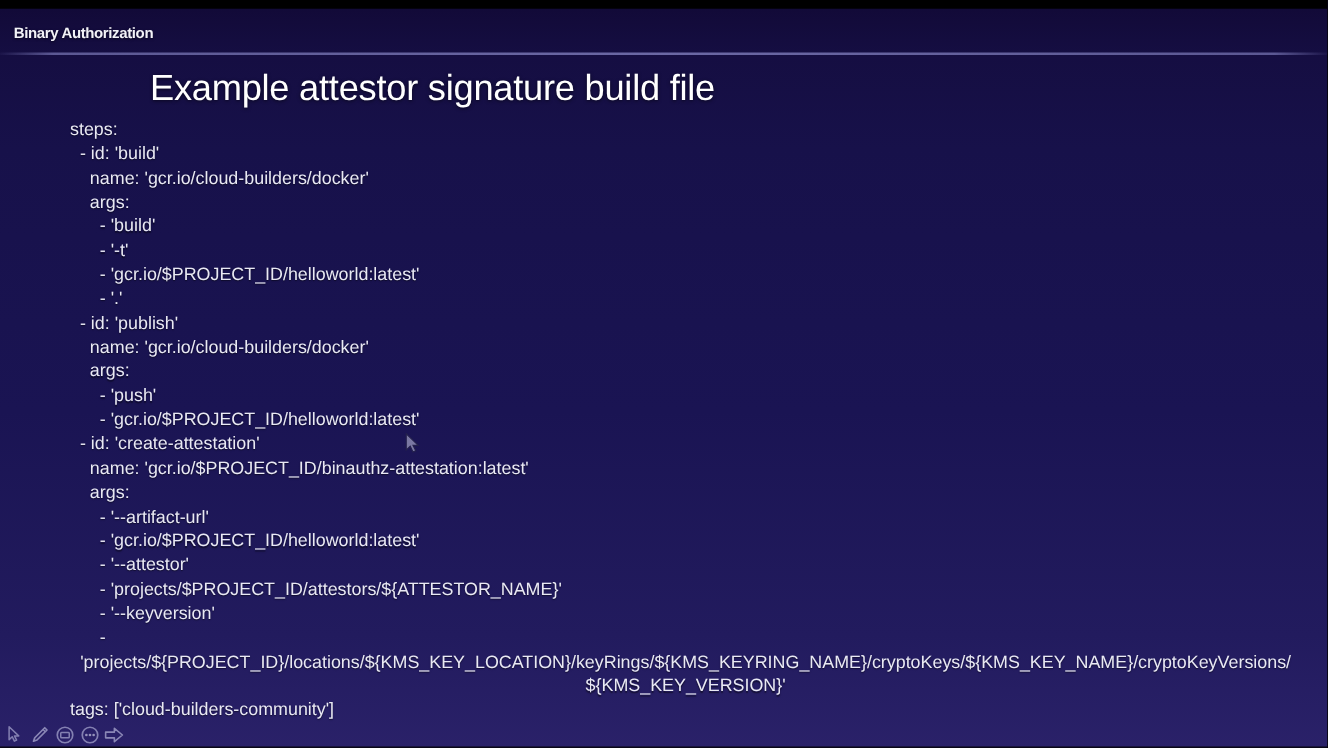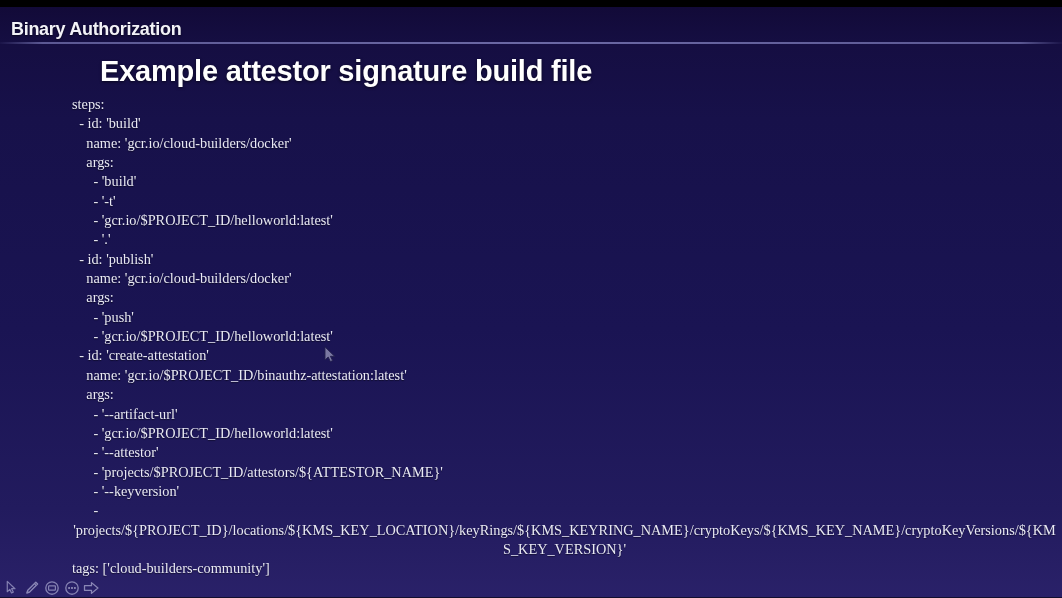--- a/index.html
+++ b/index.html
@@ -25,60 +25,59 @@
   
   .header {
     position:absolute; left:0; top:7px; width:1062px; height:36px;
     background:linear-gradient(180deg,#120a38 0%,#150e42 100%);
     z-index:4;
   }
   .header-title {
     position:absolute; left:11px; top:12px;
     font-family:"Liberation Sans", sans-serif;
     font-weight:bold;
-    font-size:18px;
+    font-size:12px;
     letter-spacing:-0.3px;
     color:#f2f2f7;
     text-shadow:0 1px 2px rgba(0,0,0,0.55);
     white-space:nowrap;
   }
   .header-rule {
     position:absolute; left:0; top:42px; width:1062px; height:2px;
     background:linear-gradient(90deg,
        rgba(120,120,190,0.05) 0%,
        rgba(150,150,215,0.55) 4%,
        rgba(160,160,225,0.62) 50%,
        rgba(150,150,215,0.55) 96%,
        rgba(120,120,190,0.05) 100%);
     z-index:4;
   }
   
   .slide-title {
-    position:absolute; left:100px; top:55px;
+    position:absolute; left:120px; top:55px;
     font-family:"Liberation Sans", sans-serif;
-    font-weight:bold;
+    font-weight:normal;
     font-size:29px;
     letter-spacing:-0.2px;
     color:#ffffff;
     text-shadow:0 1px 3px rgba(0,0,0,0.6);
     white-space:nowrap;
   }
   
   .code-block {
     position:absolute;
     left:56px; top:95px;
     width:985px;
-    font-family:Liberation Serif, serif;
+    font-family:Liberation Sans, sans-serif;
     font-size:14.3px;
     line-height:19.35px;
     color:#e9e9f4;
     white-space:pre;
     text-shadow:0 1px 1px rgba(0,0,0,0.5);
     z-index:2;
-    margin-left:16px;
   }
   .code-line { white-space:pre; display:block; height:19.35px; }
   .code-line.wrap { white-space:pre-wrap; word-break:break-all; height:auto;text-align:center; }
   
   .mouse-cursor {
     position:absolute; left:324px; top:346px;
     width:13px; height:17px;
     z-index:8;
     opacity:0.55;
   }

